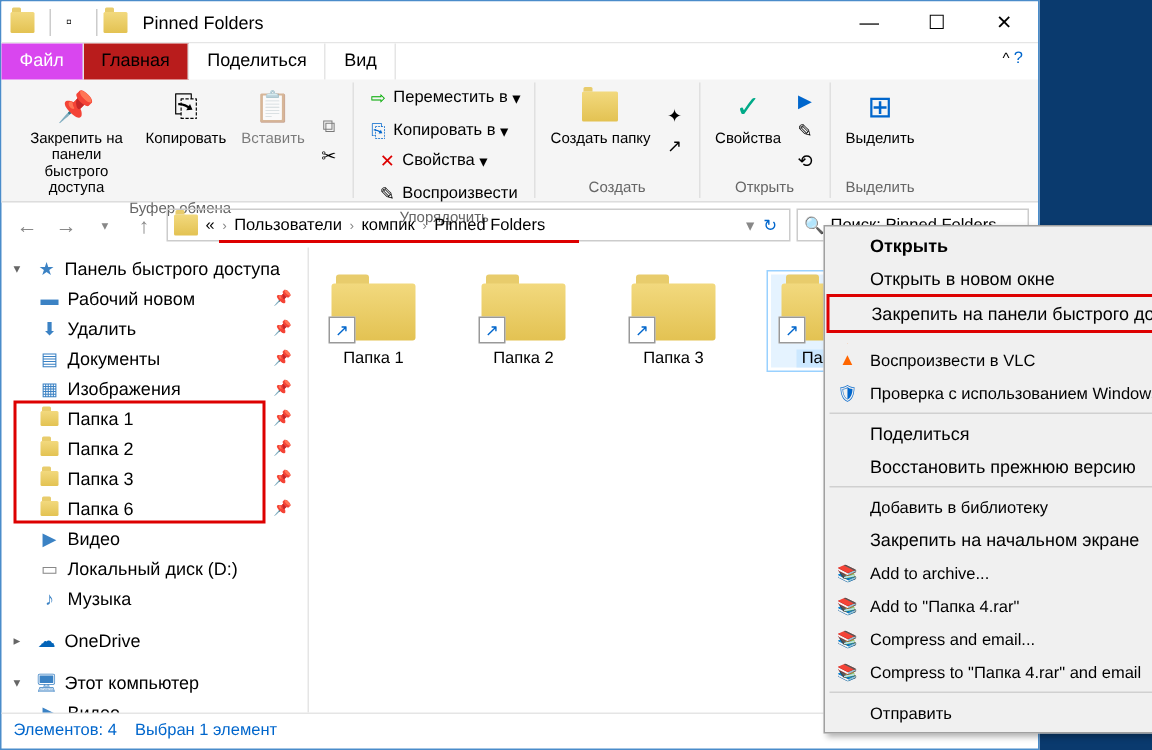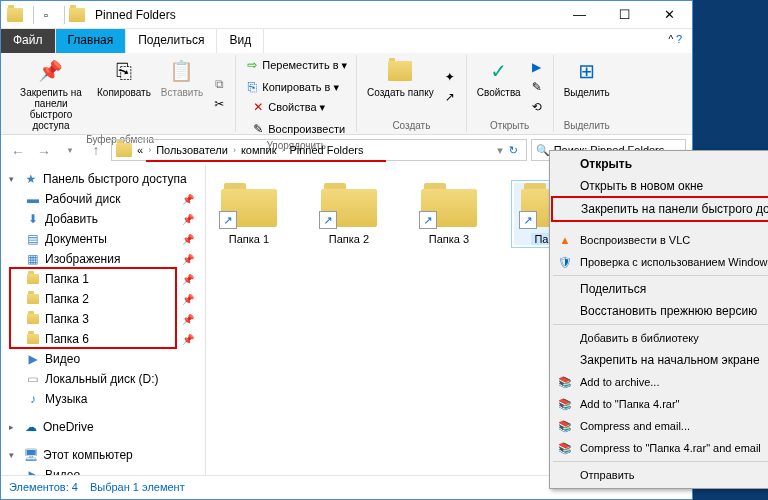--- a/index.html
+++ b/index.html
@@ -6,22 +6,22 @@
 body{background:#0a3a6e;width:768px;height:500px;overflow:hidden}
 .window{width:693px;height:500px;background:#fff;border:1px solid #4a8cca;position:relative}
 .titlebar{height:28px;background:#fff;border-bottom:1px solid #e5e5e5;display:flex;align-items:center;padding:0 0 0 6px}
 .tb-icon{width:16px;height:16px;margin-right:6px;display:inline-flex;align-items:center;justify-content:center}
 .tb-sep{width:1px;height:18px;background:#ccc;margin:0 4px}
 .tb-title{flex:1;margin-left:4px;font-size:12px}
 .win-btns{display:flex}
 .win-btn{width:45px;height:28px;display:flex;align-items:center;justify-content:center;font-size:13px}
 .tabs{height:24px;display:flex;background:#fff}
 .tab{padding:4px 12px;font-size:12px;border-right:1px solid #e5e5e5}
-.tab.file{background:#404040;color:#fff}
-.tab.active{background:#0ea5e9}
+.tab.file{background:#d946ef;color:#fff}
+.tab.active{background:#b91c1c}
 .ribbon-toggle{margin-left:auto;padding:4px 10px;font-size:10px}
 .ribbon{height:82px;background:#f5f5f5;border-bottom:1px solid #ddd;display:flex;padding:2px 4px}
 .rgroup{display:flex;flex-direction:column;align-items:center;padding:0 6px;border-right:1px solid #e0e0e0}
 .rgroup-body{display:flex;flex:1;gap:2px}
 .rgroup-label{font-size:10px;color:#666;margin-top:auto;padding:1px 0}
 .rbtn{display:flex;flex-direction:column;align-items:center;justify-content:flex-start;padding:2px 4px;min-width:40px}
 .rbtn-icon{width:28px;height:28px;display:flex;align-items:center;justify-content:center;font-size:20px;margin-bottom:2px}
 .rbtn-label{font-size:10px;text-align:center;line-height:1.1;max-width:72px}
 .rbtn-sm{display:flex;align-items:center;padding:1px 3px;font-size:11px;gap:3px;height:20px}
 .rbtn-sm .si{width:14px;height:14px;display:inline-flex;align-items:center;justify-content:center;font-size:12px}
@@ -207,26 +207,26 @@
 
   <div class="body">
     <div class="sidebar">
       <div class="tree-item">
           <span class="exp">▾</span>
           <span class="ic" style="color:#3b82c4">★</span>
           <span class="lbl">Панель быстрого доступа</span>
         </div>
       <div class="tree-item indent1">
           <span class="ic" style="color:#3b82c4">▬</span>
-          <span class="lbl">Рабочий диск</span>
+          <span class="lbl">Рабочий новом</span>
           <span class="pin">📌</span>
         </div>
       <div class="tree-item indent1">
           <span class="ic" style="color:#3b82c4">⬇</span>
-          <span class="lbl">Добавить</span>
+          <span class="lbl">Удалить</span>
           <span class="pin">📌</span>
         </div>
       <div class="tree-item indent1">
           <span class="ic" style="color:#3b82c4">▤</span>
           <span class="lbl">Документы</span>
           <span class="pin">📌</span>
         </div>
       <div class="tree-item indent1">
           <span class="ic" style="color:#3b82c4">▦</span>
           <span class="lbl">Изображения</span>

